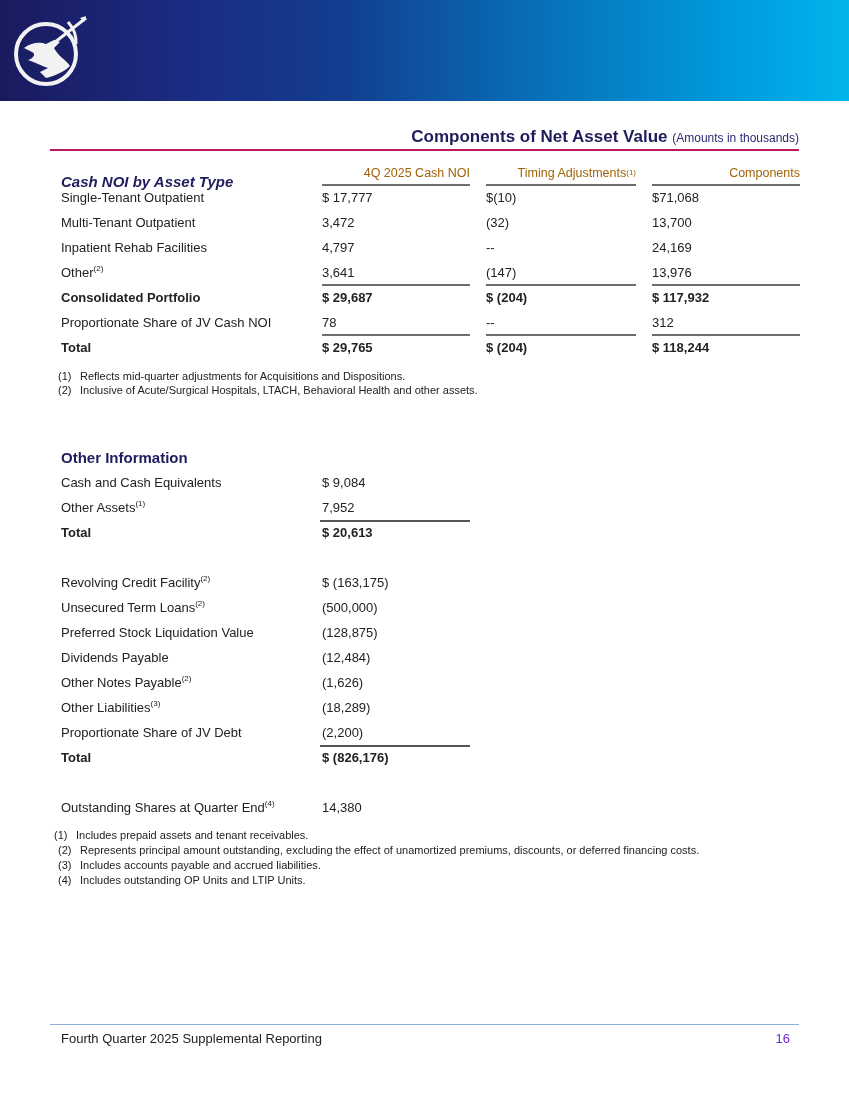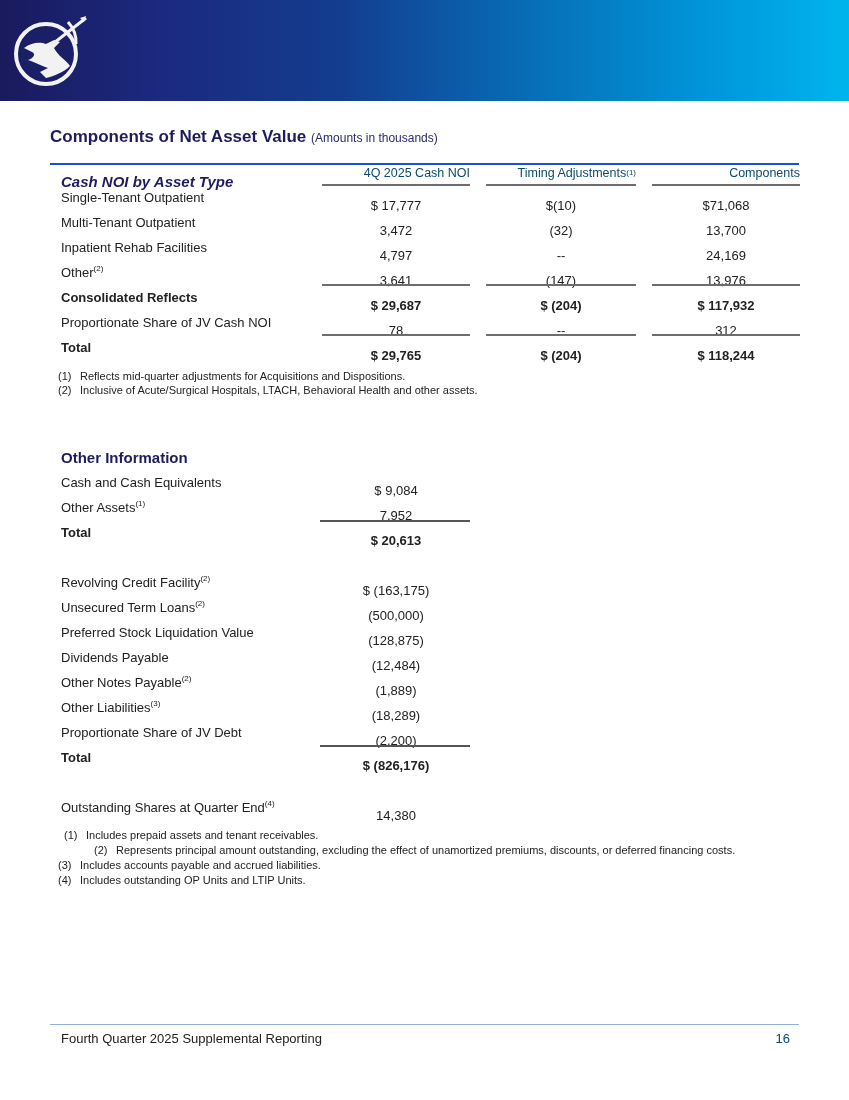--- a/index.html
+++ b/index.html
@@ -7,43 +7,43 @@
   body { position: relative; font-family: "Liberation Sans", sans-serif; color: #222; }
 
   .header-band {
     position: absolute; left: 0; top: 0; width: 849px; height: 101px;
     background: linear-gradient(90deg, #1a1a5e 0%, #1b2a80 20%, #133d8f 40%, #0673bb 65%, #0099dc 85%, #00b5ec 100%);
   }
   .logo { position: absolute; left: 10px; top: 12px; width: 80px; height: 80px; }
 
   .section-title {
     position: absolute; left: 50px; top: 127px; width: 749px;
-    border-bottom: 2px solid #1d4ed8; padding-bottom: 16px;
-    font-size: 17px; font-weight: bold; color: #1f1c5c;
+    border-bottom: 2px solid #be185d; padding-bottom: 2px;
+    font-size: 17px; font-weight: bold; color: #1f1c5c; text-align: right;
   }
   .section-title .sub { font-size: 12px; font-weight: normal; color: #2a2870; }
 
   .row { position: absolute; left: 61px; height: 22px; font-size: 13px; line-height: 22px; }
   .row .label { position: absolute; left: 0; top: 0; white-space: nowrap; }
-  .row .v { position: absolute; top: 8px; text-align: center; white-space: nowrap; }
+  .row .v { position: absolute; top: 0; text-align: left; white-space: nowrap; }
   .row.bold { font-weight: bold; }
   sup { font-size: 8px; vertical-align: top; line-height: 14px; }
 
   .subhead { position: absolute; left: 61px; font-size: 15px; font-weight: bold; color: #1f1c5c; }
-  .colhead { position: absolute; font-size: 12.5px; text-align: right; white-space: nowrap; color: #0c4a6e; }
+  .colhead { position: absolute; font-size: 12.5px; text-align: right; white-space: nowrap; color: #a16207; }
 
   .rule { position: absolute; height: 2px; background: #6d6d6d; }
   .rule.thin { height: 1.5px; background: #555; }
 
   .fn { position: absolute; left: 61px; font-size: 11px; line-height: 14px; color: #222; white-space: nowrap; }
   .fn .num { display: inline-block; width: 22px; }
 
   .footer-rule { position: absolute; left: 50px; top: 1024px; width: 749px; height: 1px; background: #8fb0d8; }
   .footer-text { position: absolute; left: 61px; top: 1031px; font-size: 13px; color: #222; }
-  .footer-page { position: absolute; right: 59px; top: 1031px; font-size: 13px; color: #0c4a6e; }
+  .footer-page { position: absolute; right: 59px; top: 1031px; font-size: 13px; color: #6d28d9; }
 </style>
 </head>
 <body>
 
 <div class="header-band">
   <svg class="logo" viewBox="0 0 80 80">
     <circle cx="36" cy="42" r="30" fill="none" stroke="#f2f2f2" stroke-width="4"></circle>
     <circle cx="36" cy="42" r="26" fill="#1a1f66"></circle>
     <path d="M14 36 C22 30 30 30 36 32 L44 28 L50 30 L44 36 C48 44 56 48 60 54 C54 60 44 64 36 66 L30 60 L38 56 C32 54 24 50 18 48 C24 46 26 42 22 40 Z" fill="#f2f2f2"></path>
     <line x1="40" y1="34" x2="76" y2="6" stroke="#f2f2f2" stroke-width="3"></line>
@@ -86,21 +86,21 @@
 <div class="row" style="top:262px;">
   <span class="label"><span>Other</span><sup>(2)</sup></span>
   <span class="v" style="left:261px; width:148px;">3,641</span>
   <span class="v" style="left:425px; width:150px;">(147)</span>
   <span class="v" style="left:591px; width:148px;">13,976</span>
 </div>
 <div class="rule" style="top:284px; left:322px; width:148px;"></div>
 <div class="rule" style="top:284px; left:486px; width:150px;"></div>
 <div class="rule" style="top:284px; left:652px; width:148px;"></div>
 <div class="row bold" style="top:287px;">
-  <span class="label">Consolidated Reflects</span>
+  <span class="label">Consolidated Portfolio</span>
   <span class="v" style="left:261px; width:148px;">$ 29,687</span>
   <span class="v" style="left:425px; width:150px;">$ (204)</span>
   <span class="v" style="left:591px; width:148px;">$ 117,932</span>
 </div>
 <div class="row" style="top:312px;">
   <span class="label">Proportionate Share of JV Cash NOI</span>
   <span class="v" style="left:261px; width:148px;">78</span>
   <span class="v" style="left:425px; width:150px;">--</span>
   <span class="v" style="left:591px; width:148px;">312</span>
 </div>
@@ -144,41 +144,41 @@
 <div class="row" style="top:622px;">
   <span class="label"><span>Preferred Stock Liquidation Value</span><sup></sup></span>
   <span class="v" style="left:261px; width:148px;">(128,875)</span>
 </div>
 <div class="row" style="top:647px;">
   <span class="label"><span>Dividends Payable</span><sup></sup></span>
   <span class="v" style="left:261px; width:148px;">(12,484)</span>
 </div>
 <div class="row" style="top:672px;">
   <span class="label"><span>Other Notes Payable</span><sup>(2)</sup></span>
-  <span class="v" style="left:261px; width:148px;">(1,889)</span>
+  <span class="v" style="left:261px; width:148px;">(1,626)</span>
 </div>
 <div class="row" style="top:697px;">
   <span class="label"><span>Other Liabilities</span><sup>(3)</sup></span>
   <span class="v" style="left:261px; width:148px;">(18,289)</span>
 </div>
 <div class="row" style="top:722px;">
   <span class="label"><span>Proportionate Share of JV Debt</span><sup></sup></span>
   <span class="v" style="left:261px; width:148px;">(2,200)</span>
 </div>
 <div class="rule thin" style="top:745px; left:320px; width:150px;"></div>
 <div class="row bold" style="top:747px;">
   <span class="label">Total</span>
   <span class="v" style="left:261px; width:148px;">$ (826,176)</span>
 </div>
 
 <div class="row" style="top:797px;">
   <span class="label"><span>Outstanding Shares at Quarter End</span><sup>(4)</sup></span>
   <span class="v" style="left:261px; width:148px;">14,380</span>
 </div>
 
-<div class="fn" style="top:828px; left:64px;"><span class="num">(1)</span><span>Includes prepaid assets and tenant receivables.</span></div>
-<div class="fn" style="top:843px; left:58px;margin-left:36px;"><span class="num">(2)</span><span>Represents principal amount outstanding, excluding the effect of unamortized premiums, discounts, or deferred financing costs.</span></div>
+<div class="fn" style="top:828px; left:54px;"><span class="num">(1)</span><span>Includes prepaid assets and tenant receivables.</span></div>
+<div class="fn" style="top:843px; left:58px;"><span class="num">(2)</span><span>Represents principal amount outstanding, excluding the effect of unamortized premiums, discounts, or deferred financing costs.</span></div>
 <div class="fn" style="top:858px; left:58px;"><span class="num">(3)</span><span>Includes accounts payable and accrued liabilities.</span></div>
 <div class="fn" style="top:873px; left:58px;"><span class="num">(4)</span><span>Includes outstanding OP Units and LTIP Units.</span></div>
 
 <div class="footer-rule"></div>
 <div class="footer-text">Fourth Quarter 2025 Supplemental Reporting</div>
 <div class="footer-page">16</div>
 
 </body></html>

